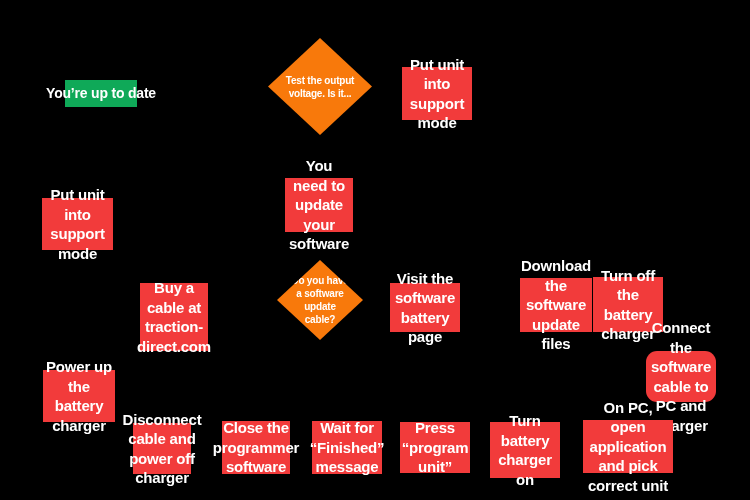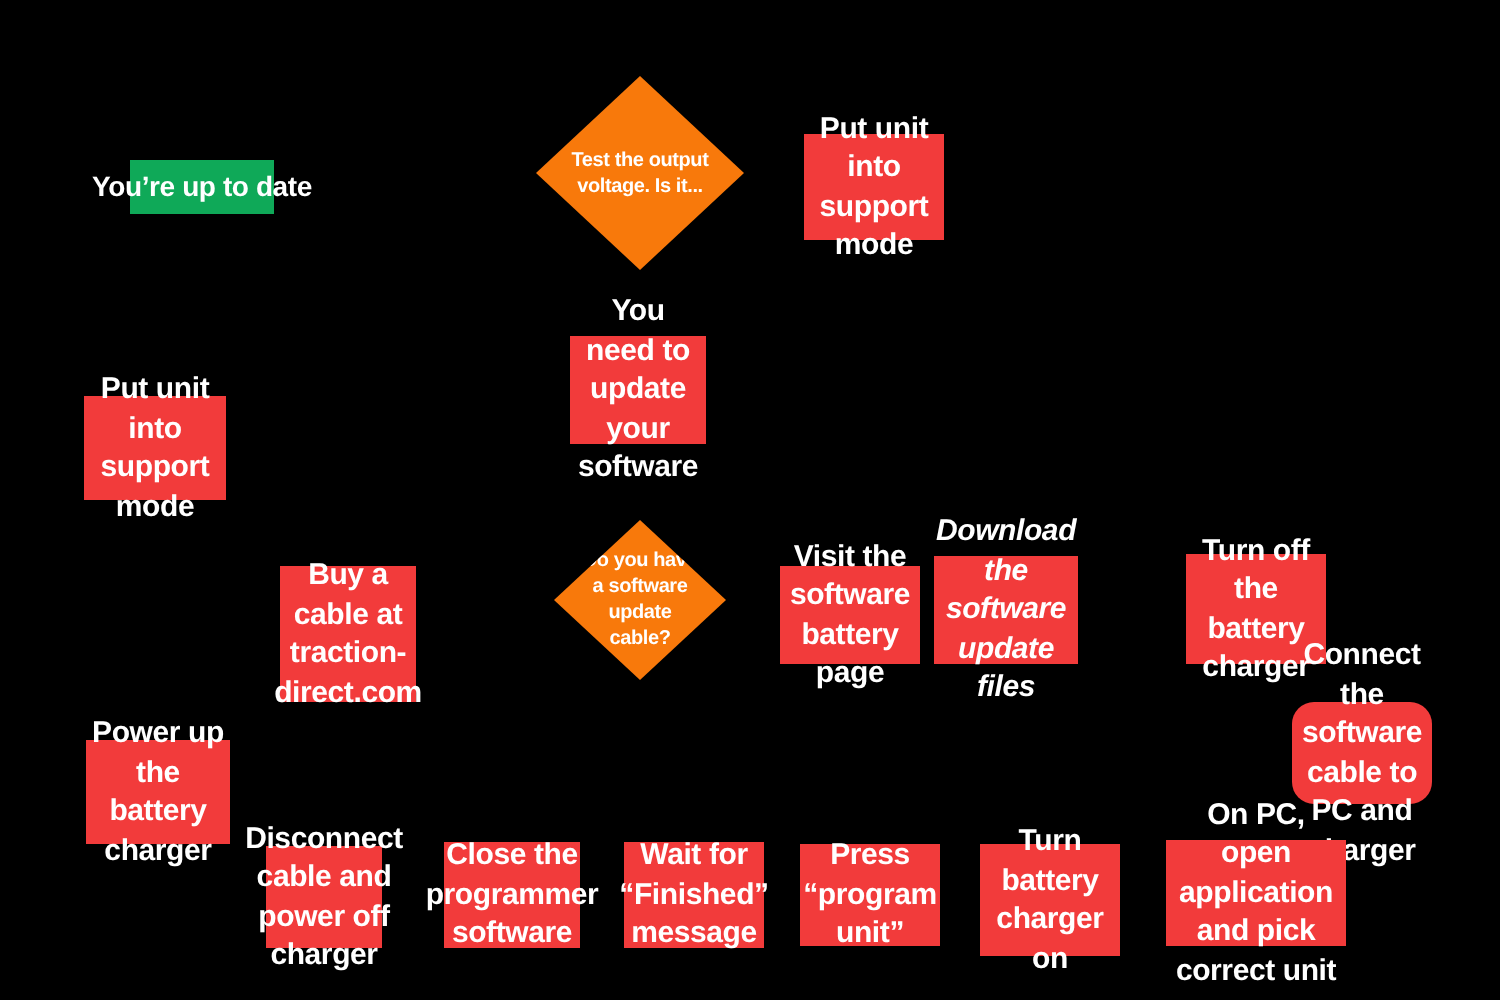--- a/index.html
+++ b/index.html
@@ -50,37 +50,37 @@
   </div>
 
   <div class="node terminal" style="left:65px;top:80px;width:72px;height:27px;">
     <span>You’re up to date</span>
   </div>
 
   <div class="node process" style="left:42px;top:198px;width:71px;height:52px;">
     <span>Put unit into support mode</span>
   </div>
 
-  <div class="node process" style="left:285px;top:168px;width:68px;height:54px;justify-content:flex-end;">
+  <div class="node process" style="left:285px;top:178px;width:68px;height:54px;justify-content:flex-end;">
     <span>You need to update your software</span>
   </div>
 
   <div class="node decision" style="left:277px;top:260px;width:86px;height:80px;">
     <span>Do you have a software update cable?</span>
   </div>
 
   <div class="node process" style="left:140px;top:283px;width:68px;height:68px;">
     <span>Buy a cable at traction-direct.com</span>
   </div>
 
   <div class="node process" style="left:390px;top:283px;width:70px;height:49px;">
     <span>Visit the software battery page</span>
   </div>
 
-  <div class="node process" style="left:467px;top:278px;width:72px;height:54px;font-style:italic;">
+  <div class="node process" style="left:520px;top:278px;width:72px;height:54px;">
     <span>Download the software update files</span>
   </div>
 
   <div class="node process" style="left:593px;top:277px;width:70px;height:55px;">
     <span>Turn off the battery charger</span>
   </div>
 
   <div class="node process" style="left:646px;top:351px;width:70px;height:51px;border-radius:11px;">
     <span>Connect the software cable to PC and charger</span>
   </div>

